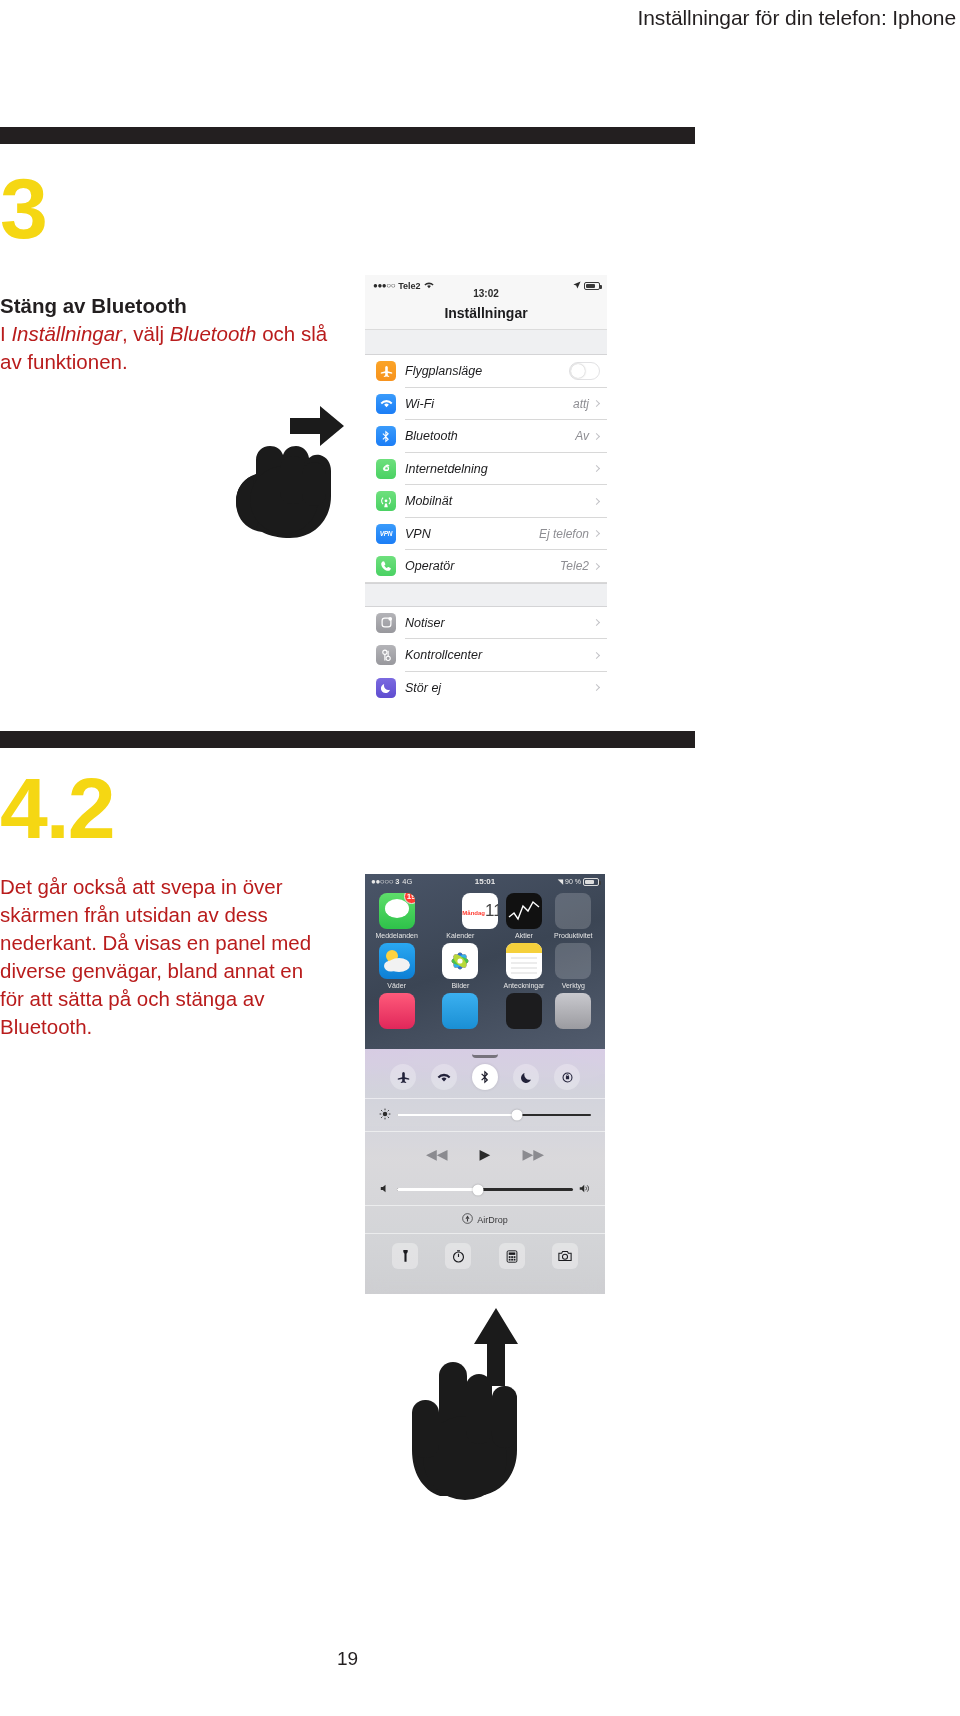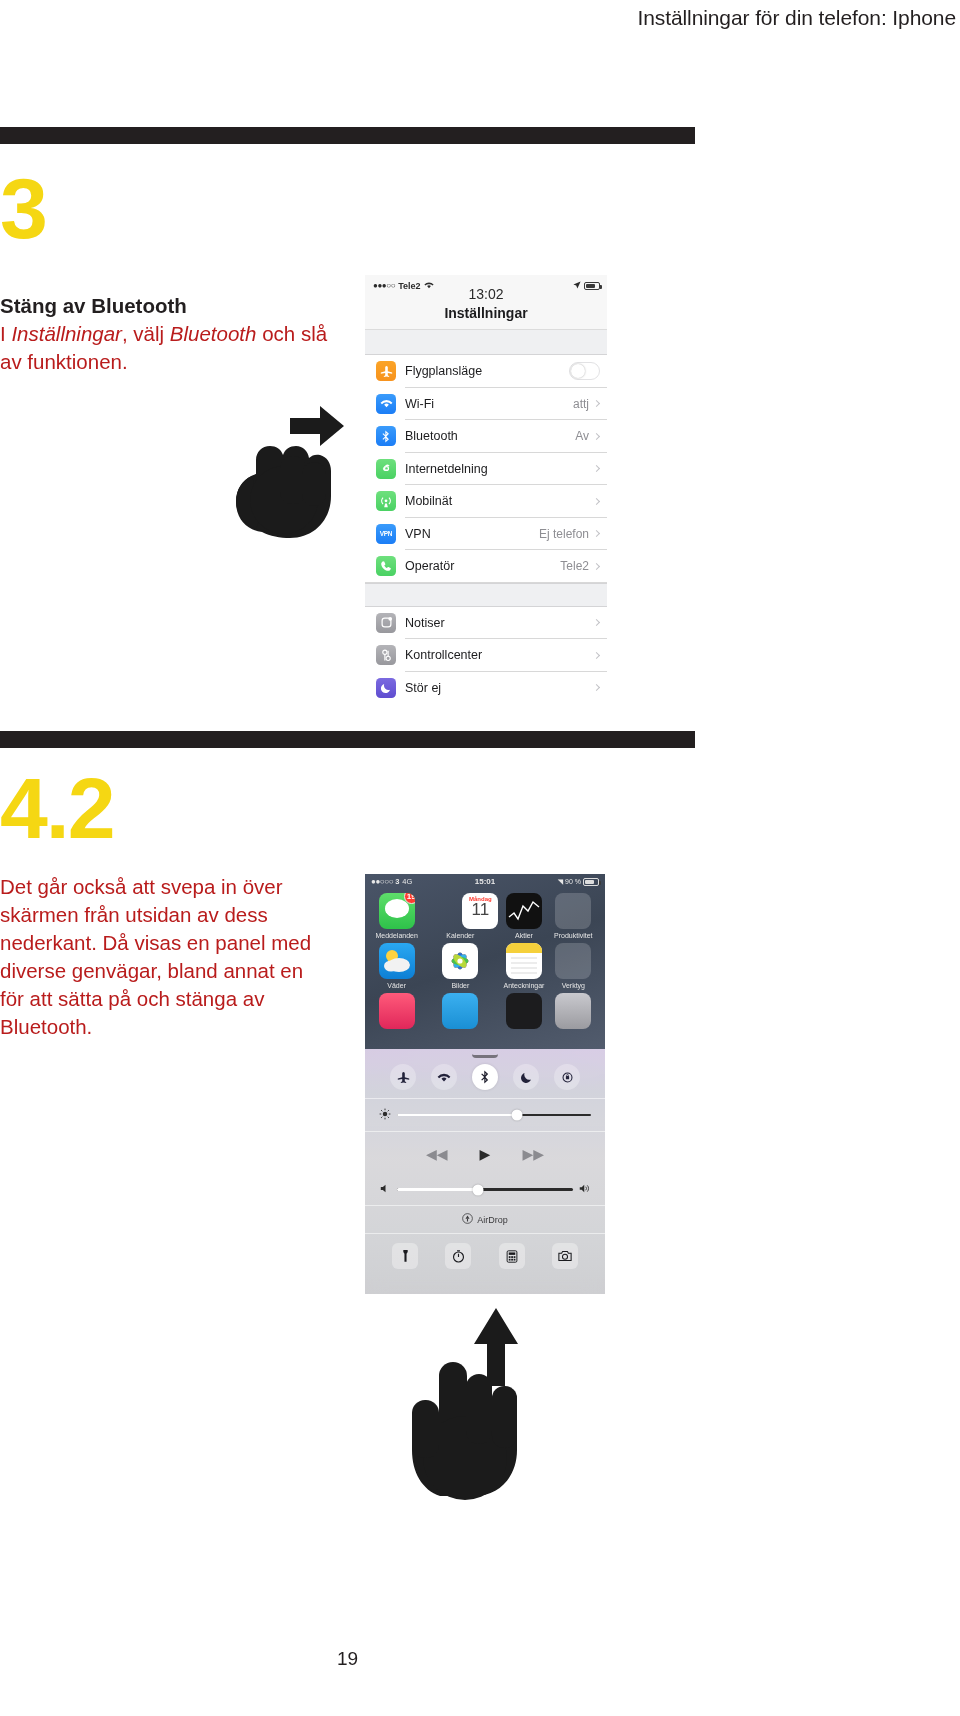--- a/index.html
+++ b/index.html
@@ -68,41 +68,41 @@
   }
   .p1-statusbar {
     height:21px; background:#f7f7f7;
     display:flex; align-items:center; position:relative;
     font-size:9.5px; color:#2b2b2b;
   }
   .p1-sb-left { position:absolute; left:8px; display:flex; align-items:center; gap:3px; }
   .dots { letter-spacing:-0.4px; font-size:8px; line-height:1; }
   .carrier { font-size:9px; font-weight:600; }
   .wifi-glyph { font-size:9px; }
-  .p1-sb-center { position:absolute; left:0; right:0; text-align:center; font-size:14px; font-weight:400;margin-top:16px; }
+  .p1-sb-center { position:absolute; left:0; right:0; text-align:center; font-size:10px; font-weight:700;margin-top:16px; }
   .p1-sb-right { position:absolute; right:7px; display:flex; align-items:center; gap:3px; }
   .loc-arrow { font-size:8px; transform:rotate(0deg); }
   .batt {
     width:16px; height:8px; border:1px solid #3a3a3a; border-radius:2px;
     position:relative; display:inline-block;
   }
   .batt::after{ content:""; position:absolute; right:-3px; top:2px; width:2px; height:4px; background:#3a3a3a; border-radius:0 1px 1px 0;}
   .batt-fill{ position:absolute; left:1px; top:1px; bottom:1px; width:9px; background:#3a3a3a; border-radius:1px;}
 
   .p1-navbar {
     height:34px; background:#f7f7f7;
     display:flex; align-items:center; justify-content:center;
     font-size:14px; font-weight:700; color:#1c1c1e;
     border-bottom:1px solid #dcdcdc;
   }
   .p1-gap { height:25px; background:#eff0f2; border-bottom:1px solid #d4d4d6; }
   .p1-list { background:#ffffff; }
   .p1-row {
     height:32.5px; display:flex; align-items:center;
-    padding-left:11px; position:relative; background:#fff;
+    padding-left:11px; position:relative; background:#fff;font-style:italic;
   }
   .p1-row::after{
     content:""; position:absolute; left:40px; right:0; bottom:0;
     height:1px; background:#d8d8d8;
   }
   .p1-row.last::after{ left:0; }
   .ico {
     width:20px; height:20px; border-radius:4.5px; flex:0 0 20px;
     display:flex; align-items:center; justify-content:center;
     color:#fff; font-size:12px; line-height:1;
@@ -158,21 +158,21 @@
   .appcell{ display:flex; flex-direction:column; align-items:center; position:relative;}
   .appicon{ width:36px;height:36px;border-radius:8px; position:relative; overflow:hidden;}
   .applabel{ font-size:7px; color:#e6e6e6; margin-top:3px; white-space:nowrap;}
   .badge{
     position:absolute; top:-4px; right:-4px; min-width:15px;height:15px;border-radius:8px;
     background:#ff3b30; color:#fff;font-size:8px;font-weight:700;
     display:flex;align-items:center;justify-content:center; border:1.2px solid #e8e8e8;
   }
   .ic-msg{ background:linear-gradient(#5ede6a,#2ec24a); }
   .ic-msg .bub{position:absolute;left:6px;top:6px;width:24px;height:19px;background:#fff;border-radius:50%;}
-  .ic-cal{ background:#fff; display:flex;flex-direction:column;align-items:center;justify-content:flex-start;margin-left:40px;}
+  .ic-cal{ background:#fff; display:flex;flex-direction:row;align-items:center;justify-content:flex-start;margin-left:40px;}
   .cal-day{font-size:6px;color:#ff3b30;font-weight:600;margin-top:3px;}
   .cal-num{font-size:17px;color:#444;line-height:1;margin-top:-1px;}
   .ic-stock{ background:#111; }
   .ic-prod{ background:rgba(255,255,255,.18); }
   .ic-weather{ background:linear-gradient(#2aa8f2,#0d7fd4); }
   .ic-photos{ background:#fff; }
   .ic-notes{ background:linear-gradient(#fff 0%,#fff 100%); }
   .notes-top{position:absolute;top:0;left:0;right:0;height:10px;background:#f5d03b;}
   .ic-tools{ background:rgba(255,255,255,.18); }
   .ic-music{ background:linear-gradient(#ff5a7a,#e0275a); }

